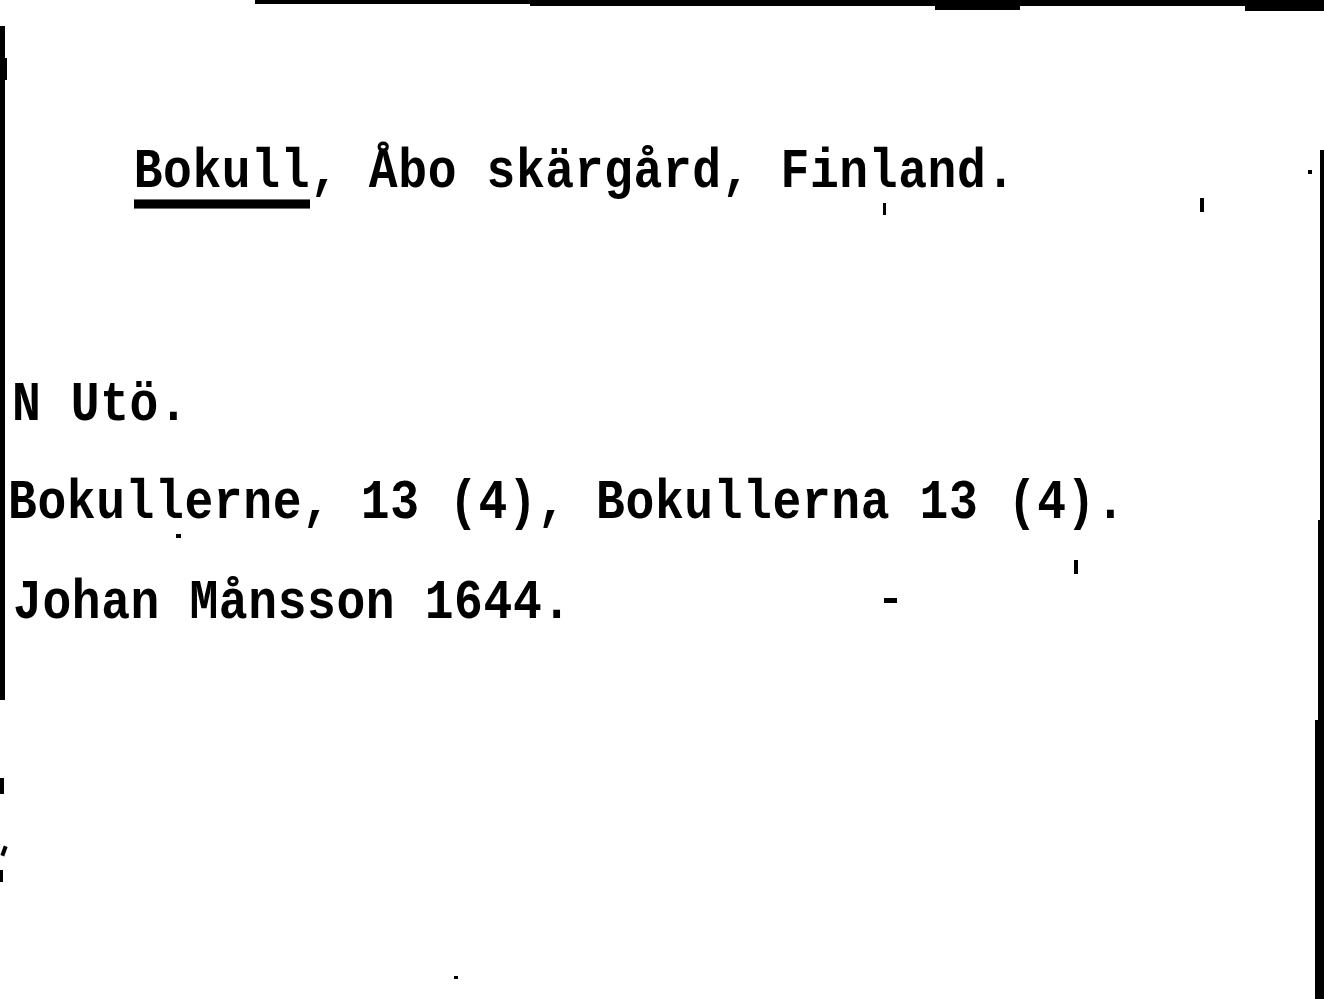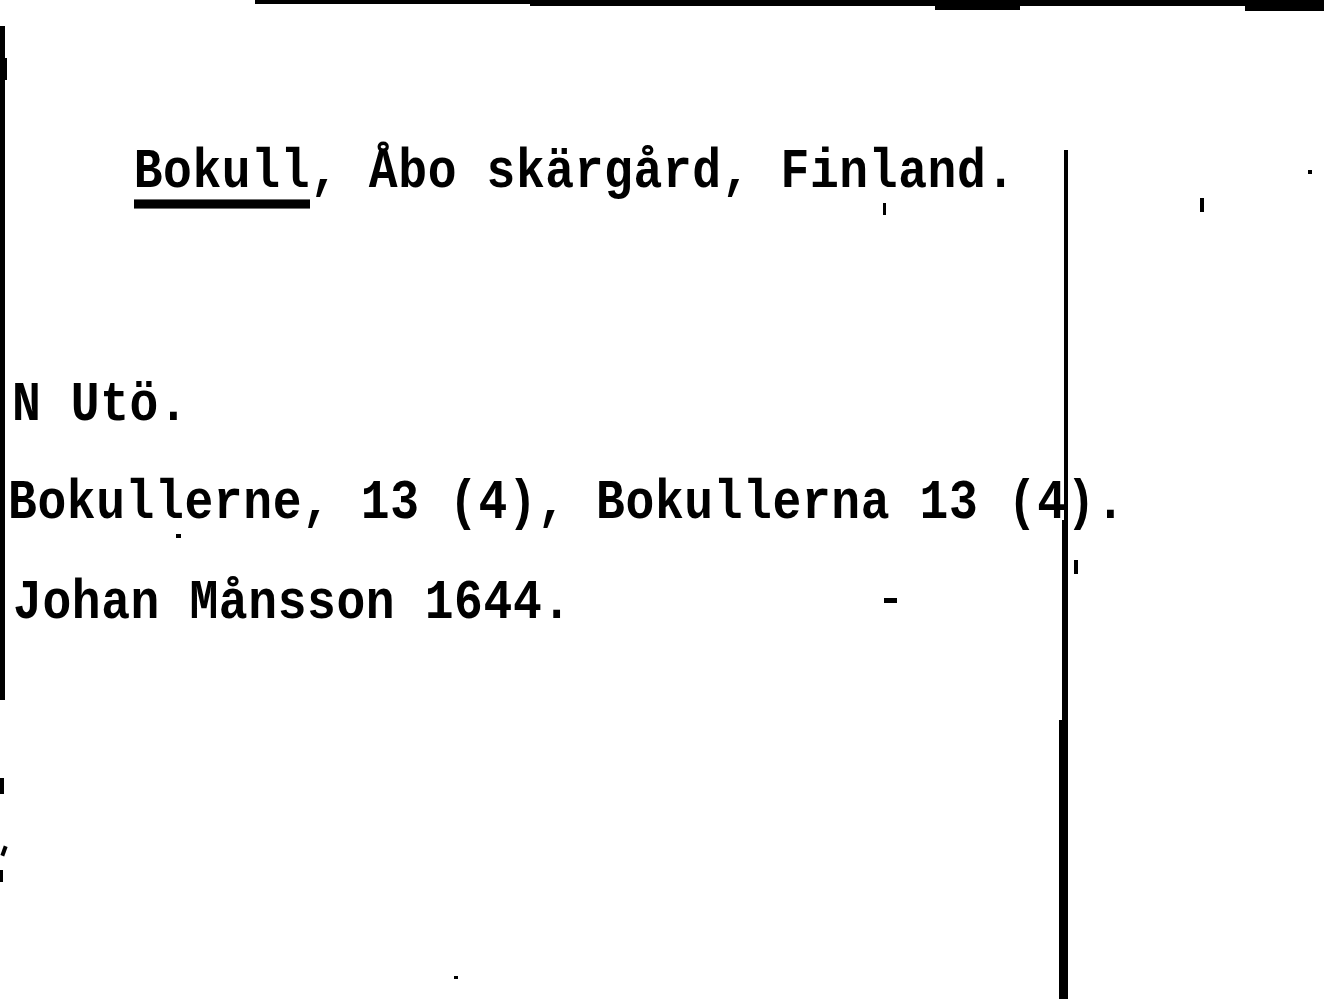--- a/index.html
+++ b/index.html
@@ -7,21 +7,21 @@
     --paper: #ffffff;
   }
   * { margin: 0; padding: 0; box-sizing: border-box; }
   html, body {
     width: 1324px; height: 999px;
     background: var(--paper);
     overflow: hidden;
   }
   .card {
     position: relative;
-    width: 1068px; height: 999px;
+    width: 1324px; height: 999px;
     background: var(--paper);
     font-family: "Liberation Mono", "DejaVu Sans Mono", monospace;
     color: var(--ink);
   }
   
   .tw-line {
     position: absolute;
     font-size: 48px;
     font-weight: bold;
     line-height: 1;

